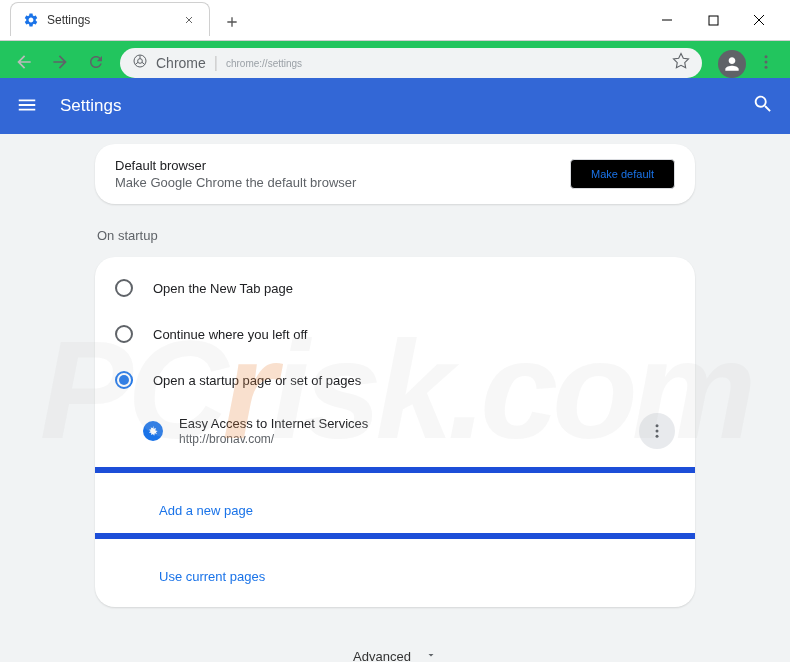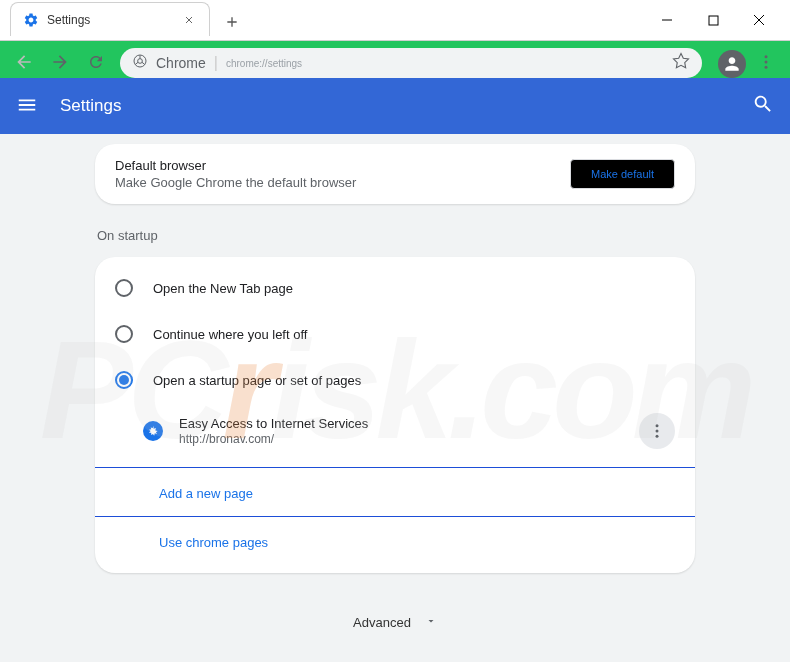--- a/index.html
+++ b/index.html
@@ -54,21 +54,21 @@
     .radio-dot { width: 10px; height: 10px; background: #1a73e8; border-radius: 50%; }
     .radio-label { font-size: 13px; color: #202124; text-align: center; }
     
     .page-item { display: flex; align-items: center; padding: 10px 20px 10px 48px; }
     .page-favicon { width: 20px; height: 20px; border-radius: 50%; background: #1a73e8; margin-right: 16px; display: flex; align-items: center; justify-content: center; }
     .page-info { flex: 1; }
     .page-name { font-size: 13px; color: #202124; }
     .page-url { font-size: 12px; color: #5f6368; margin-top: 1px; }
     .page-more { width: 36px; height: 36px; border-radius: 18px; background: #e8eaed; display: flex; align-items: center; justify-content: center; cursor: pointer; }
     
-    .link-row { padding: 16px 20px 14px 64px; border-top: 1px solid #1d4ed8; }
+    .link-row { padding: 28px 20px 14px 64px; border-top: 6px solid #1d4ed8; }
     .link-row.first { margin-top: 8px; }
     .link-text { font-size: 13px; color: #1a73e8; cursor: pointer; }
     
     .advanced { text-align: center; margin-top: 40px; display: flex; justify-content: center; align-items: center; gap: 14px; cursor: pointer; }
     .advanced-text { font-size: 13px; color: #333; }
     .adv-arrow { color: #5f6368; }
     
     
     .watermark { position: absolute; top: 50%; left: 50%; transform: translate(-50%, -55%); font-size: 140px; font-weight: bold; color: rgba(200,200,200,0.15); pointer-events: none; white-space: nowrap; letter-spacing: -6px; font-style: italic; }
     .wm-dot { color: rgba(230,130,60,0.25); }
@@ -225,21 +225,21 @@
               <circle cx="12" cy="12" r="2"></circle>
               <circle cx="12" cy="19" r="2"></circle>
             </svg>
         </div>
       </div>
 
       <div class="link-row first">
         <span class="link-text">Add a new page</span>
       </div>
       <div class="link-row">
-        <span class="link-text">Use chrome pages</span>
+        <span class="link-text">Use current pages</span>
       </div>
     </div>
 
     <div class="advanced">
       <span class="advanced-text">Advanced</span>
       <span class="adv-arrow">
         <svg viewBox="0 0 24 24" width="12" height="12" fill="currentColor">
             <path d="M7 10l5 5 5-5z"></path>
           </svg>
       </span>

